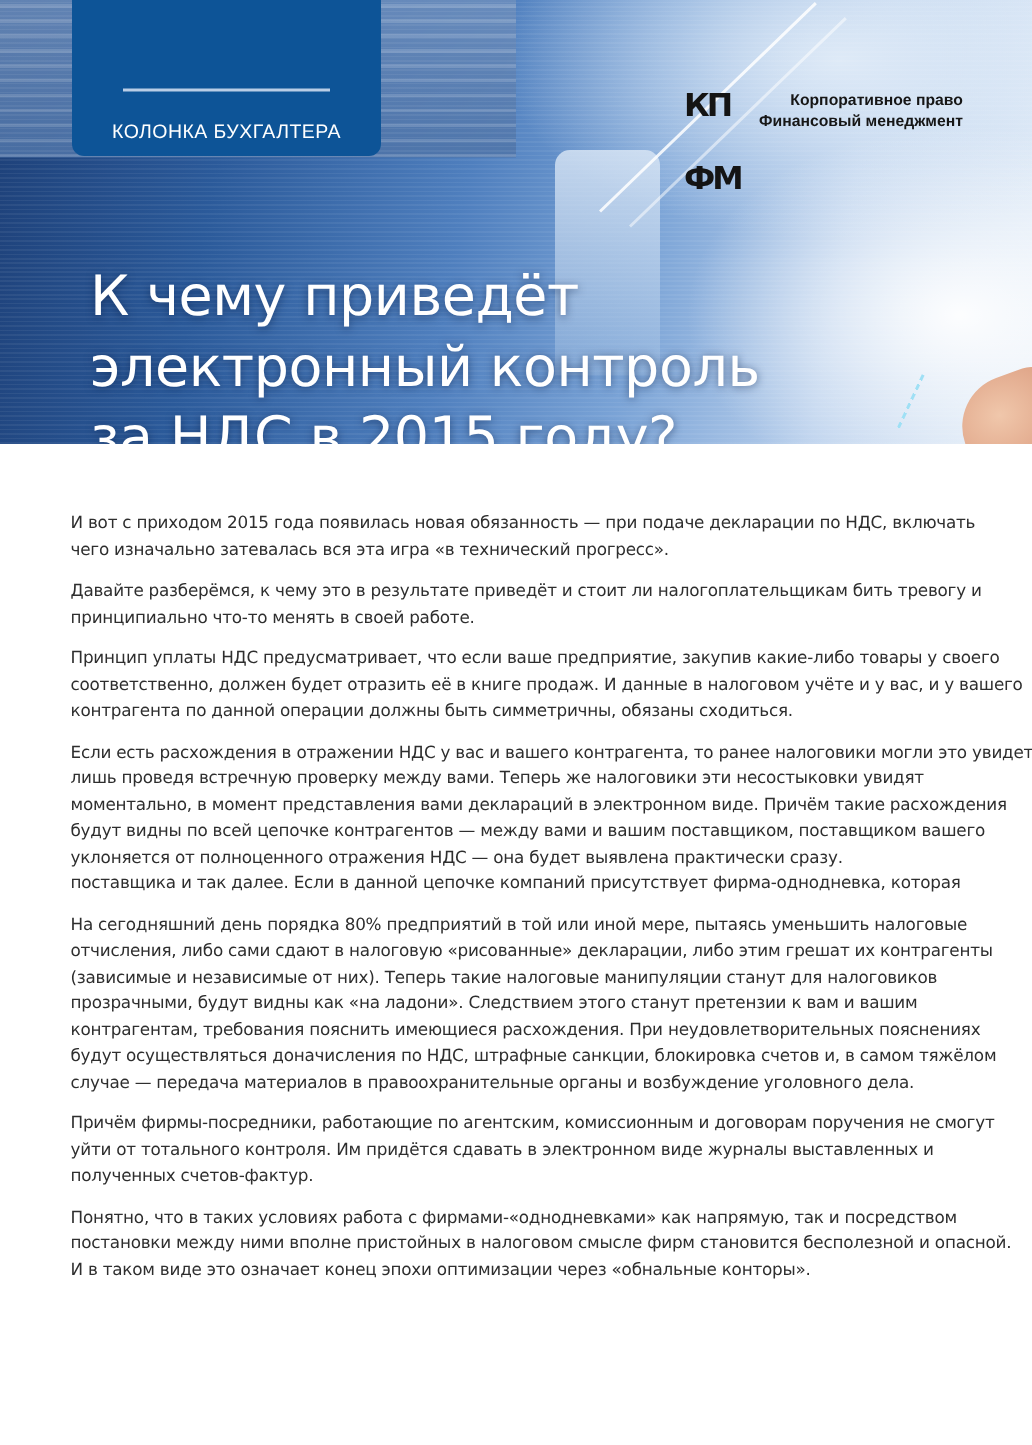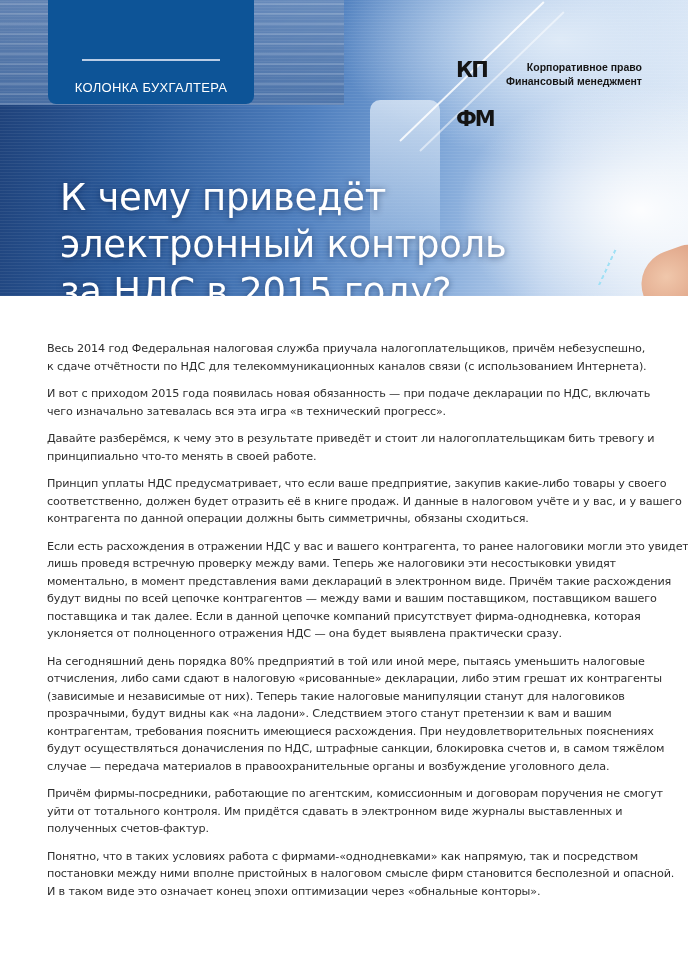--- a/index.html
+++ b/index.html
@@ -125,43 +125,39 @@
 
   <h1 class="title">
     <span class="line" style="display:block">К чему приведёт</span>
     <span class="line" style="display:block">электронный контроль</span>
     <span class="line" style="display:block">за НДС в 2015 году?</span>
   </h1>
 </div>
 
 <div class="article" id="article">
     <p>
-      <span class="line">Весь 2014 год Федеральная налоговая служба приучала налогоплательщиков, причём небезуспешно,</span>
-      <span class="line">к сдаче отчётности по НДС для телекоммуникационных каналов связи (с использованием Интернета).</span>
-    </p>
-    <p>
       <span class="line">И вот с приходом 2015 года появилась новая обязанность — при подаче декларации по НДС, включать</span>
       <span class="line">чего изначально затевалась вся эта игра «в технический прогресс».</span>
     </p>
     <p>
       <span class="line">Давайте разберёмся, к чему это в результате приведёт и стоит ли налогоплательщикам бить тревогу и</span>
       <span class="line">принципиально что-то менять в своей работе.</span>
     </p>
     <p>
       <span class="line">Принцип уплаты НДС предусматривает, что если ваше предприятие, закупив какие-либо товары у своего</span>
       <span class="line">соответственно, должен будет отразить её в книге продаж. И данные в налоговом учёте и у вас, и у вашего</span>
       <span class="line">контрагента по данной операции должны быть симметричны, обязаны сходиться.</span>
     </p>
     <p>
       <span class="line">Если есть расхождения в отражении НДС у вас и вашего контрагента, то ранее налоговики могли это увидеть,</span>
       <span class="line">лишь проведя встречную проверку между вами. Теперь же налоговики эти несостыковки увидят</span>
       <span class="line">моментально, в момент представления вами деклараций в электронном виде. Причём такие расхождения</span>
       <span class="line">будут видны по всей цепочке контрагентов — между вами и вашим поставщиком, поставщиком вашего</span>
+      <span class="line">уклоняется от полноценного отражения НДС — она будет выявлена практически сразу.</span>
       <span class="line">поставщика и так далее. Если в данной цепочке компаний присутствует фирма-однодневка, которая</span>
-      <span class="line">уклоняется от полноценного отражения НДС — она будет выявлена практически сразу.</span>
     </p>
     <p>
       <span class="line">На сегодняшний день порядка 80% предприятий в той или иной мере, пытаясь уменьшить налоговые</span>
       <span class="line">отчисления, либо сами сдают в налоговую «рисованные» декларации, либо этим грешат их контрагенты</span>
       <span class="line">(зависимые и независимые от них). Теперь такие налоговые манипуляции станут для налоговиков</span>
       <span class="line">прозрачными, будут видны как «на ладони». Следствием этого станут претензии к вам и вашим</span>
       <span class="line">контрагентам, требования пояснить имеющиеся расхождения. При неудовлетворительных пояснениях</span>
       <span class="line">будут осуществляться доначисления по НДС, штрафные санкции, блокировка счетов и, в самом тяжёлом</span>
       <span class="line">случае — передача материалов в правоохранительные органы и возбуждение уголовного дела.</span>
     </p>

